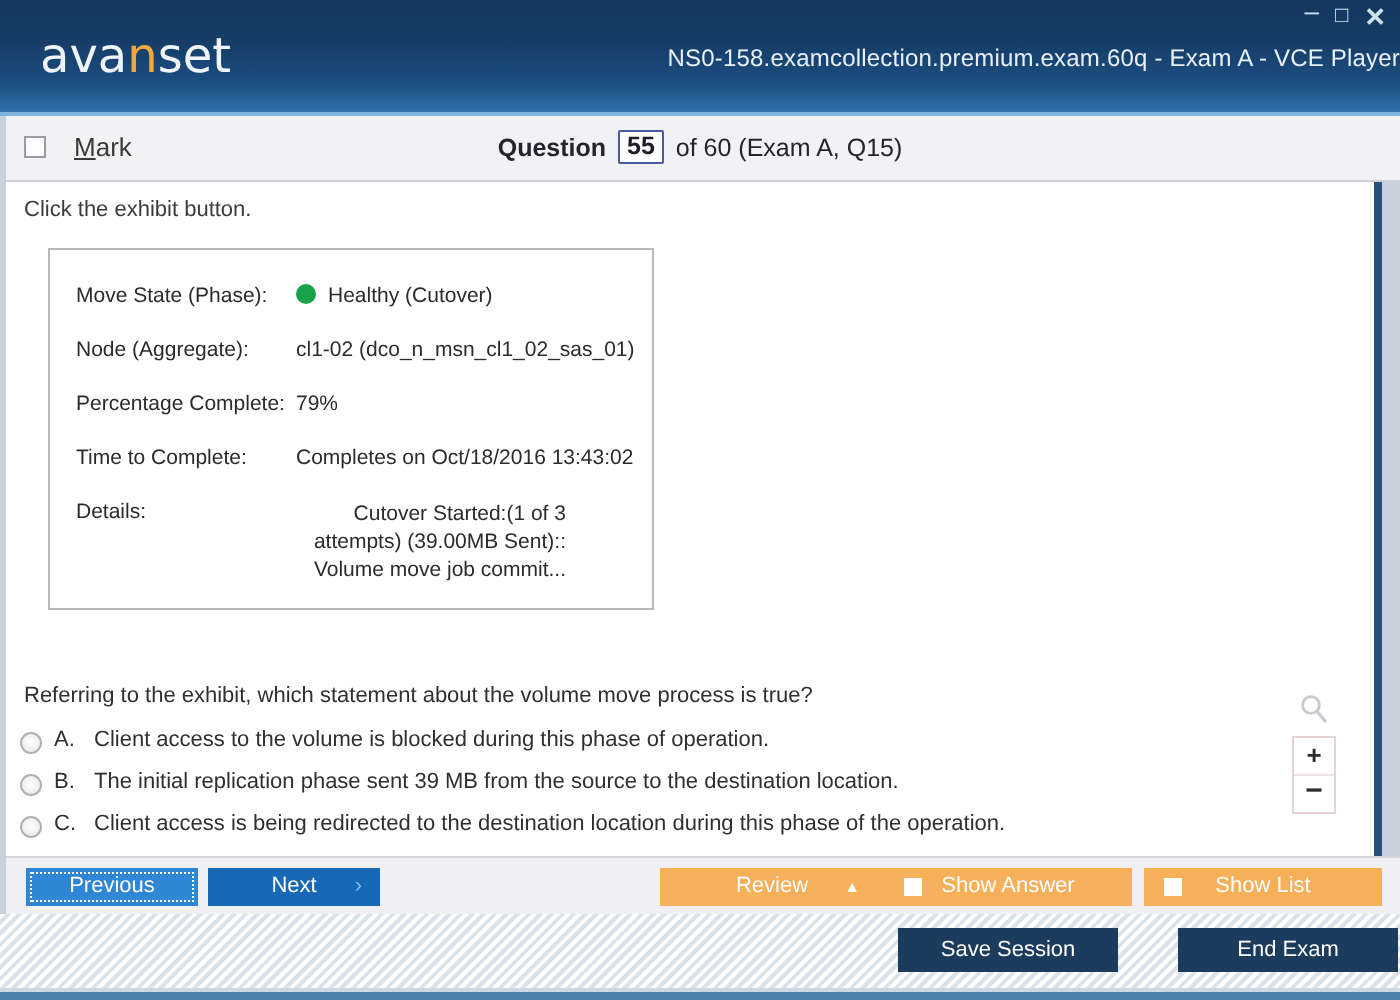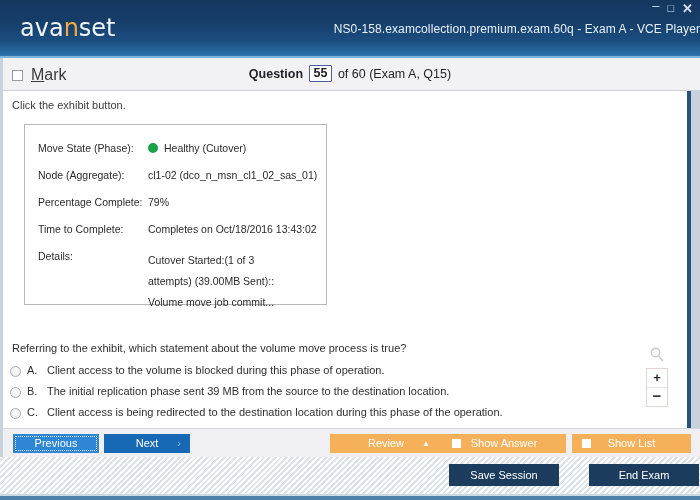--- a/index.html
+++ b/index.html
@@ -75,22 +75,22 @@
     position: absolute;
     left: 0; top: 58px;
     width: 700px; height: 33px;
     background: #f2f2f4;
     border-bottom: 1px solid #cfcfd6;
     box-sizing: border-box;
   }
   .mark-wrap {
     position: absolute;
     left: 12px; top: 8px;
-    display: flex; align-items: center; gap: 8px;
-    font-size: 16px; color: #3a3a3a;
+    display: flex; align-items: center; gap: 14px;
+    font-size: 13px; color: #3a3a3a;
   }
   .chk {
     width: 11px; height: 11px;
     border: 1px solid #9a9aa2;
     background: #fdfdfd;
     box-sizing: border-box;
     display:inline-block;
   }
   .mark-label u { text-decoration: underline; }
   .qcount {
@@ -172,21 +172,21 @@
     display: flex;
     margin: 0 0 0 0;
     padding: 0 0 0 14px;
     font-size: 10.5px;
     color: #2b2b2b;
     line-height: 13px;
   }
   .gb-row + .gb-row { margin-top: 14px; }
   .gb-label { width: 110px; flex: 0 0 110px; color: #2b2b2b; }
   .gb-value { flex: 1 1 auto; color: #2b2b2b; }
-  .gb-value.multiline { line-height: 21px; }
+  .gb-value.multiline { line-height: 14px; text-align: right; }
   .dot {
     display: inline-block;
     width: 10px; height: 10px;
     border-radius: 50%;
     background: #18a24a;
     margin-right: 6px;
     vertical-align: -1px;
   }
 
   

